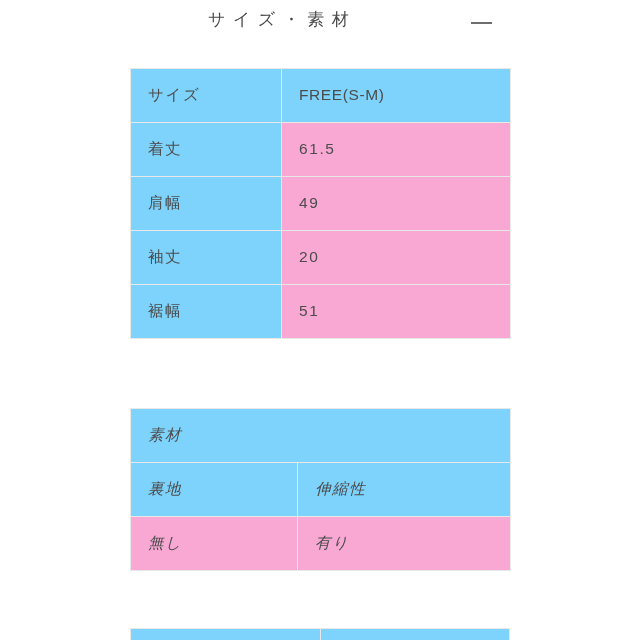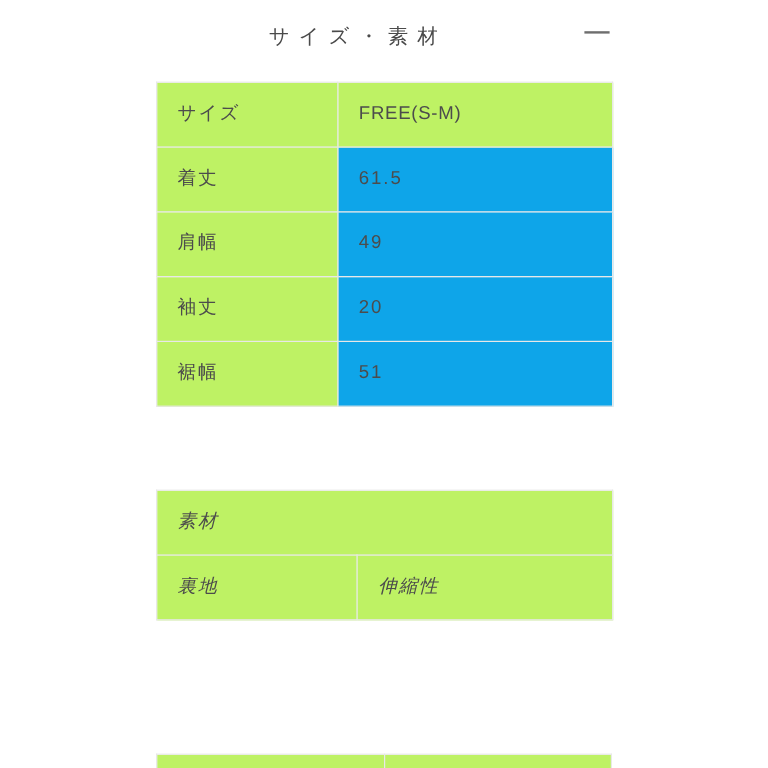--- a/index.html
+++ b/index.html
@@ -12,26 +12,26 @@
     background: #ffffff;
     font-family: "Liberation Sans", "DejaVu Sans", sans-serif;
     color: #4c4c4c;
     overflow: hidden;
     position: relative;
   }
 
   
   .section-header {
     position: absolute;
-    left: 140px;
+    left: 124px;
     top: 8px;
     width: 380px;
     height: 34px;
     display: flex;
-    align-items: flex-end;
+    align-items: flex-start;
     justify-content: space-between;
     gap: 48px;
   }
   .section-title {
     font-size: 17px;
     letter-spacing: 7.5px;
     color: #4a4a4a;
     white-space: nowrap;
     padding-left: 84px;
     font-weight: 400;
@@ -66,24 +66,24 @@
     height: 53px;
     padding: 0 0 0 17px;
     font-size: 15.5px;
     letter-spacing: 1.6px;
     color: #4c4c4c;
     vertical-align: middle;
     font-weight: 400;
     line-height: 1.3;
   }
   .spec-table td.head-cell {
-    background: #bef264;
+    background: #7dd3fc;
   }
   .spec-table td.value-cell {
-    background: #0ea5e9;
+    background: #f9a8d4;
   }
   .spec-table td.tight {
     letter-spacing: 0.6px;
   }
 
   
   #table-size { top: 68px; }
   #table-size col.label-col { width: 151px; }
   #table-size col.value-col { width: 229px; }
 
@@ -153,20 +153,24 @@
       <col class="value-col">
     </colgroup>
     <tbody>
       <tr>
         <td class="head-cell" colspan="2">素材</td>
       </tr>
       <tr>
         <td class="head-cell">裏地</td>
         <td class="head-cell">伸縮性</td>
       </tr>
+      <tr>
+        <td class="value-cell">無し</td>
+        <td class="value-cell">有り</td>
+      </tr>
     </tbody>
   </table>
 
   <table class="spec-table" id="table-extra">
     <colgroup>
       <col class="label-col">
       <col class="value-col">
     </colgroup>
     <tbody>
       <tr>

